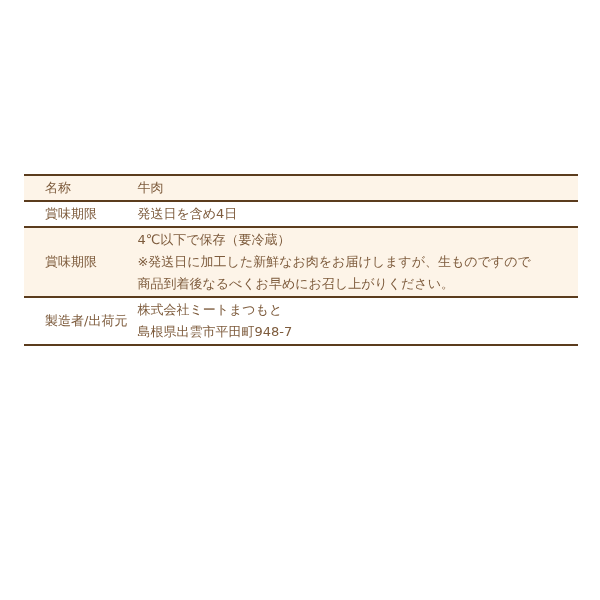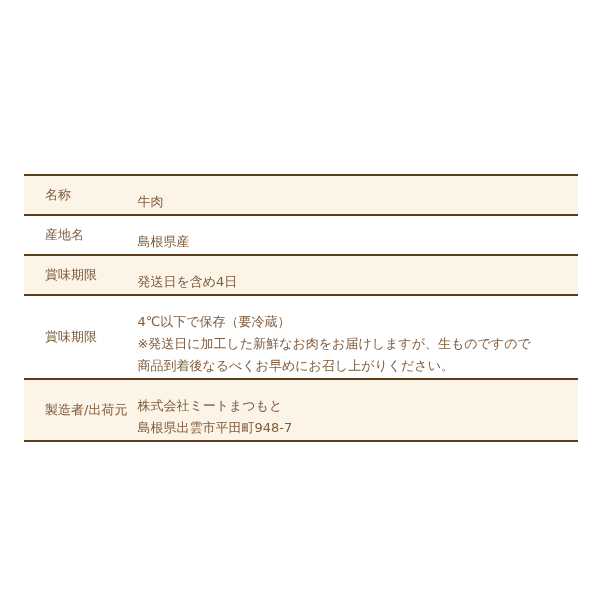--- a/index.html
+++ b/index.html
@@ -42,44 +42,38 @@
   table.spec-table th {
     width: 112px;
     padding: 1px 10px 1px 21px;
     font-weight: normal;
     text-align: left;
     vertical-align: middle;
     line-height: 22px;
     white-space: nowrap;
   }
   table.spec-table td {
-    padding: 15px 4px 1px 0;
+    padding: 1px 4px 1px 0;
     vertical-align: middle;
   }
   table.spec-table td .line {
     line-height: 22px;
     white-space: nowrap;
   }
 </style>
 </head>
 <body>
 
 <div class="page">
   <table class="spec-table">
     <tbody>
       <tr>
         <th>名称</th>
         <td>
           <div class="line">牛肉</div>
-        </td>
-      </tr>
-      <tr>
-        <th>産地名</th>
-        <td>
-          <div class="line">島根県産</div>
         </td>
       </tr>
       <tr>
         <th>賞味期限</th>
         <td>
           <div class="line">発送日を含め4日</div>
         </td>
       </tr>
       <tr>
         <th>賞味期限</th>

